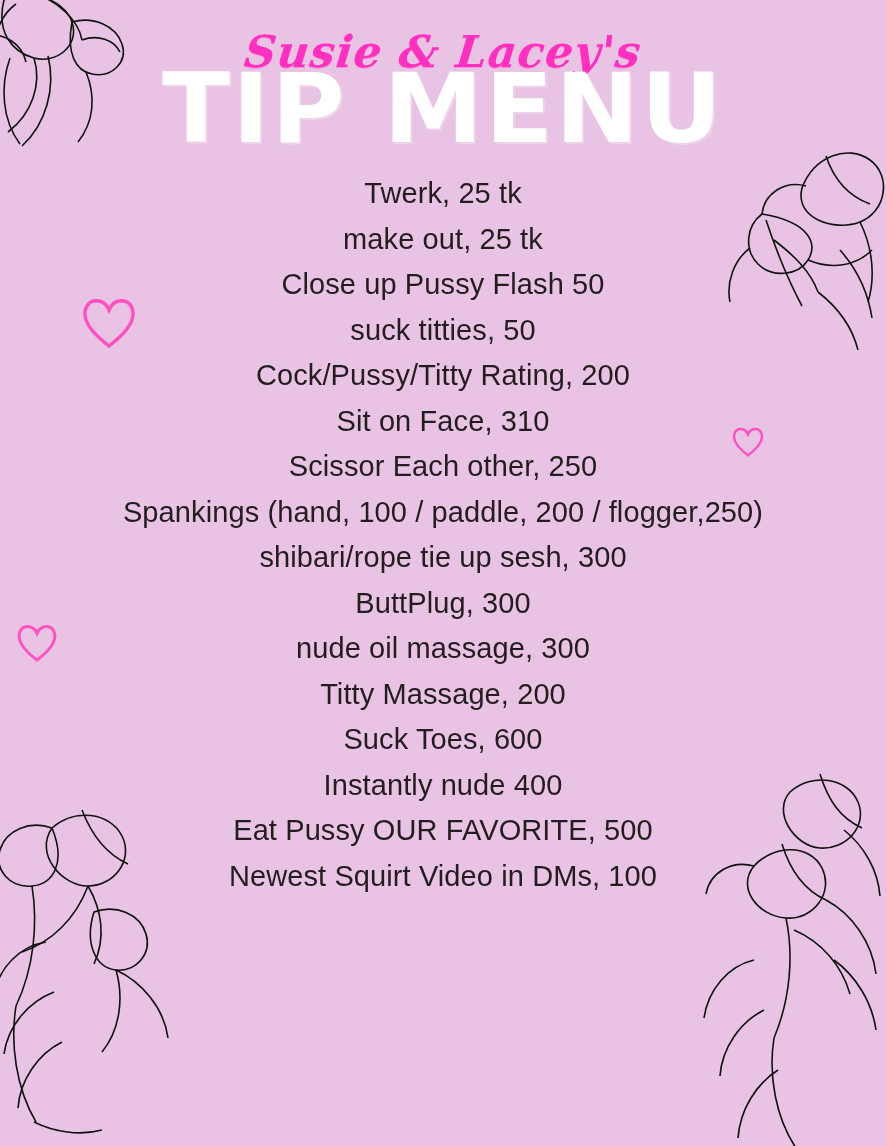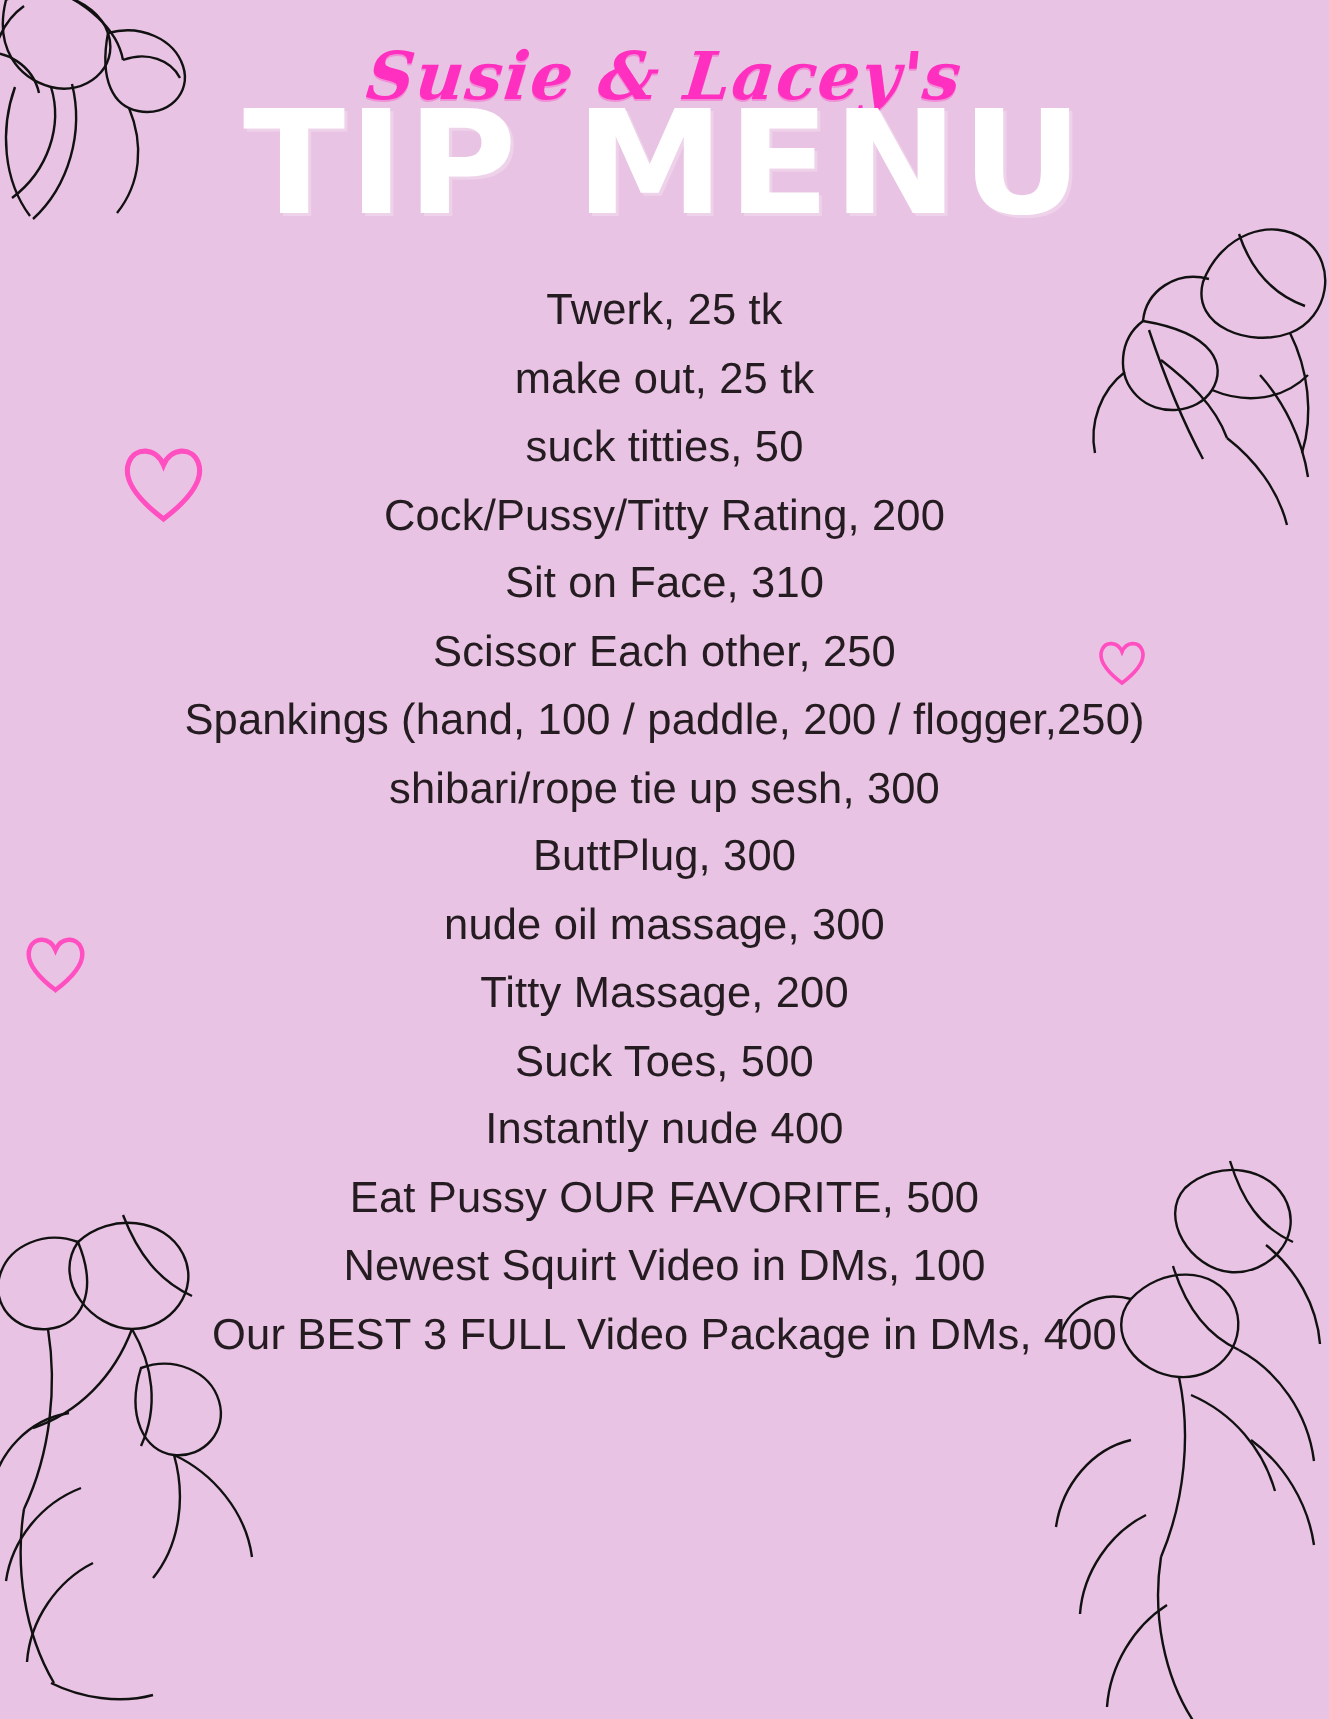--- a/index.html
+++ b/index.html
@@ -69,21 +69,21 @@
     color: #ffffff;
     letter-spacing: 2px;
     transform: scaleX(1.04);
     text-shadow: 2px 2px 0 rgba(255,255,255,0.25);
   }
 
   
   .menu {
     position: relative;
     z-index: 3;
-    margin: 30px auto 0 auto;
+    margin: 16px auto 0 auto;
     width: 846px;
     text-align: center;
   }
   .menu-item {
     font-family: "Liberation Sans", sans-serif;
     font-size: 29px;
     line-height: 45.5px;
     color: #241c20;
     white-space: nowrap;
     letter-spacing: 0.1px;
@@ -180,29 +180,29 @@
   </div>
 
   <div class="header">
     <div class="script-title">Susie &amp; Lacey's</div>
     <div class="main-title">TIP MENU</div>
   </div>
 
   <div class="menu">
     <div class="menu-item">Twerk, 25 tk</div>
     <div class="menu-item">make out, 25 tk</div>
+    <div class="menu-item">Close up Pussy Flash 50</div>
     <div class="menu-item">suck titties, 50</div>
     <div class="menu-item">Cock/Pussy/Titty Rating, 200</div>
     <div class="menu-item">Sit on Face, 310</div>
     <div class="menu-item">Scissor Each other, 250</div>
     <div class="menu-item">Spankings  (hand, 100 / paddle, 200 / flogger,250)</div>
     <div class="menu-item">shibari/rope tie up sesh, 300</div>
     <div class="menu-item">ButtPlug, 300</div>
     <div class="menu-item">nude oil massage, 300</div>
     <div class="menu-item">Titty Massage, 200</div>
-    <div class="menu-item">Suck Toes, 500</div>
+    <div class="menu-item">Suck Toes, 600</div>
     <div class="menu-item">Instantly nude 400</div>
     <div class="menu-item">Eat Pussy OUR FAVORITE, 500</div>
     <div class="menu-item">Newest Squirt Video in DMs, 100</div>
-    <div class="menu-item">Our BEST 3 FULL Video Package in DMs, 400</div>
   </div>
 
 </div>
 
 </body></html>

